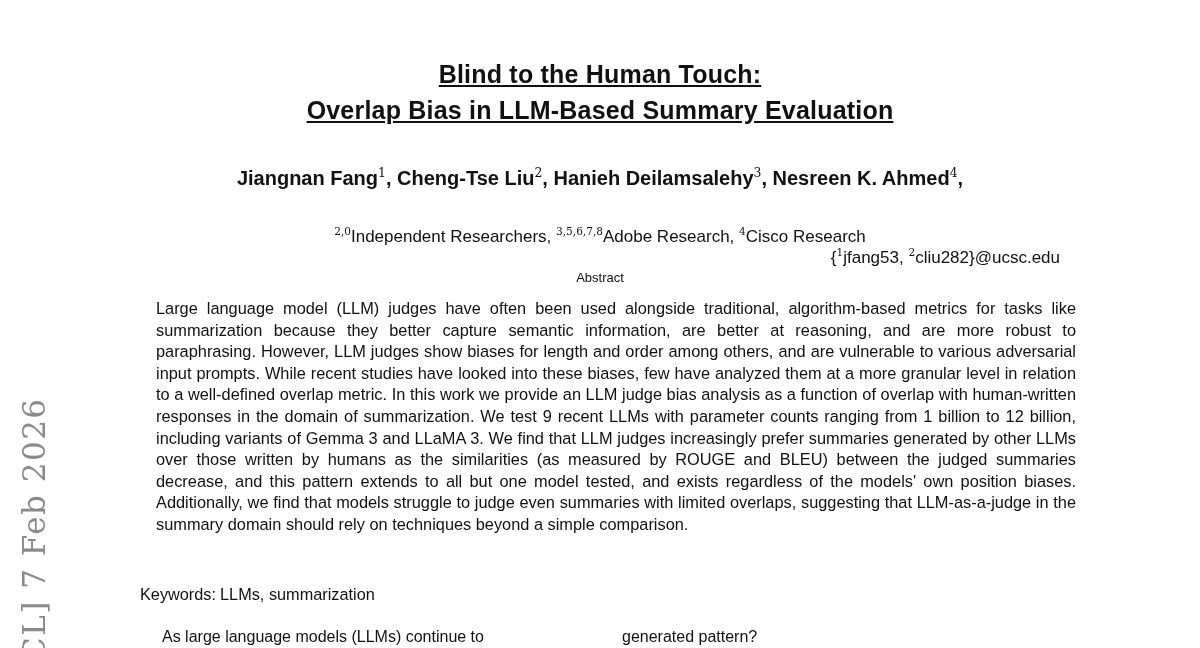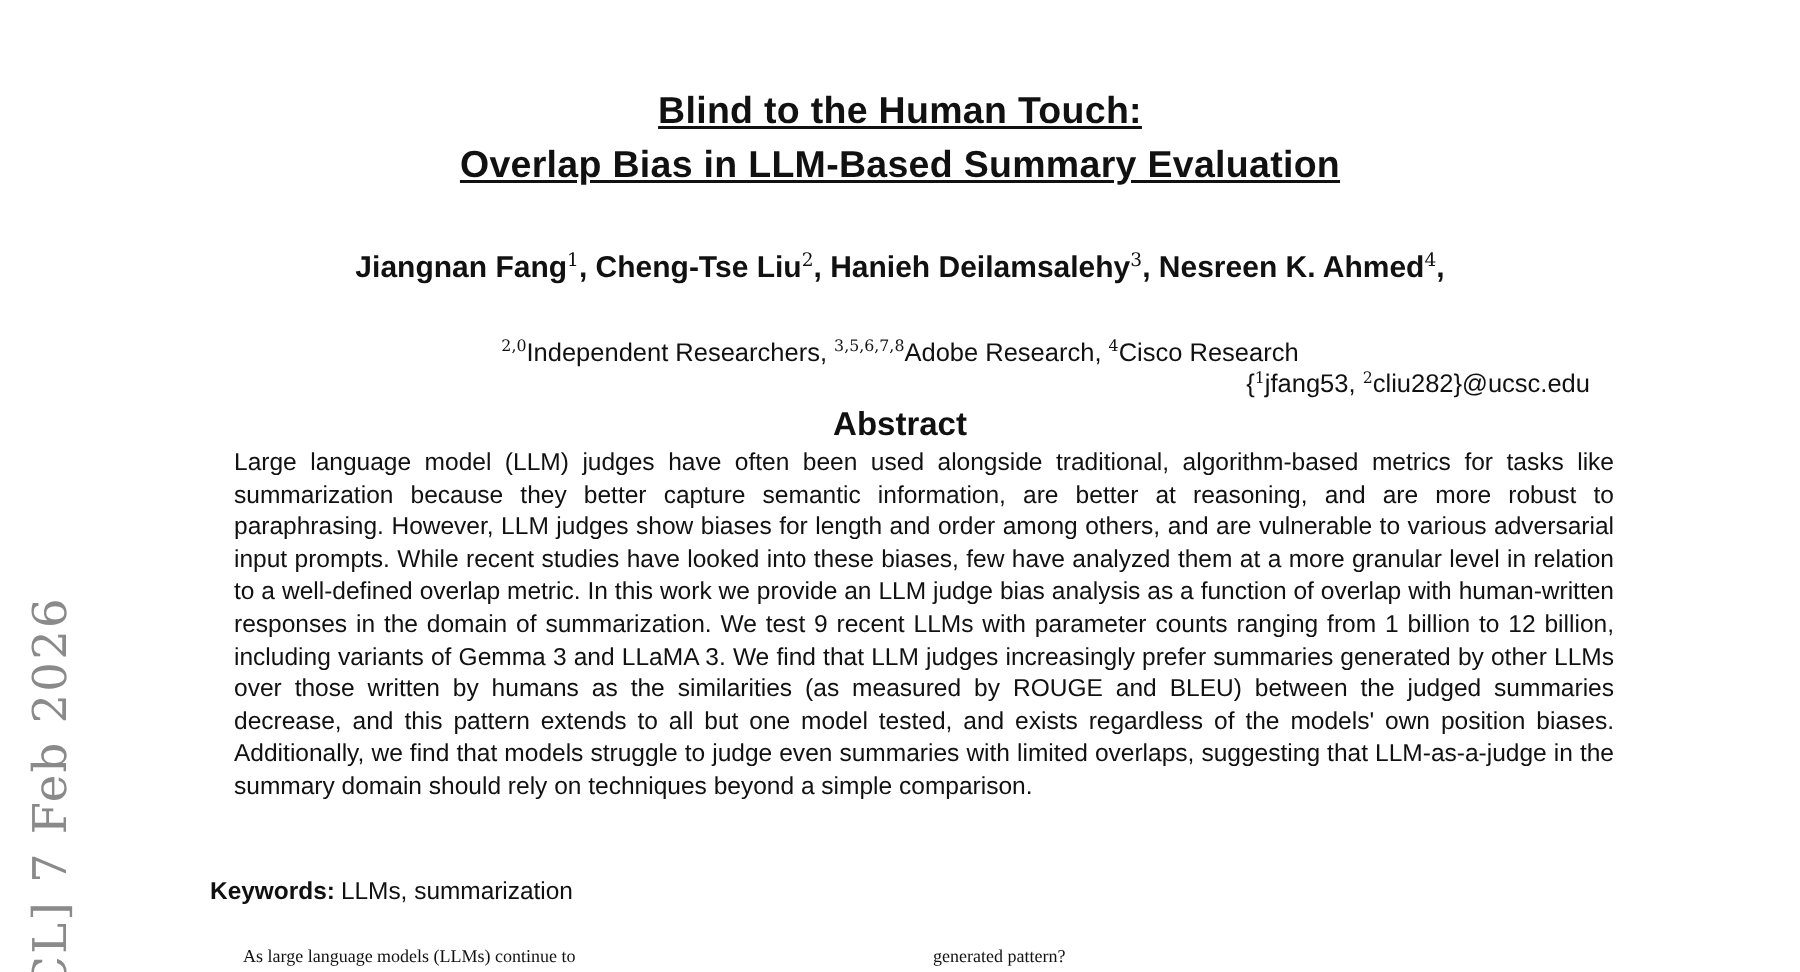--- a/index.html
+++ b/index.html
@@ -59,45 +59,44 @@
   .email {
     top: 242px;
     text-align: right;
     font-size: 17px;
     line-height: 21px;
   }
 
   .abstract-heading {
     top: 270px;
     text-align: center;
-    font-size: 22px;
-    font-weight: bold;
+    font-size: 13px;
+    font-weight: normal;
   }
 
   .abstract-text {
     top: 298px;
     font-size: 16.35px;
     line-height: 21.6px;
     text-align: justify;
     margin-left: 16px;
   }
 
   .keywords {
     top: 585px;
     font-size: 16.3px;
   }
-  .keywords .kw-label { font-weight: bold; margin-top: 40px; }
+  .keywords .kw-label { font-weight: normal; margin-top: 40px; }
   .keywords .kw-value { margin-left: 4px; }
 
   .col {
     top: 626px;
-    font-size: 12px;
+    font-size: 16px;
     line-height: 22px;
     white-space: nowrap;
-    font-family: Liberation Serif, serif;
   }
   .col-left  { left: 141px; width: 449px; text-indent: 21px; }
   .col-right { left: 622px; width: 449px; }
 </style>
 </head>
 <body>
 
 <div class="abs watermark" style="color: rgb(138, 138, 138);">CL] 7 Feb 2026</div>
 
 <div class="abs content title">

